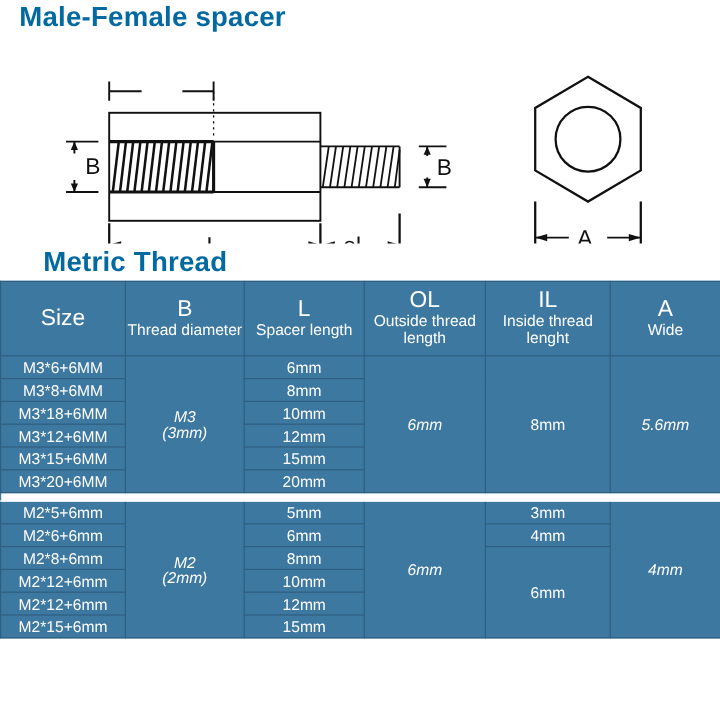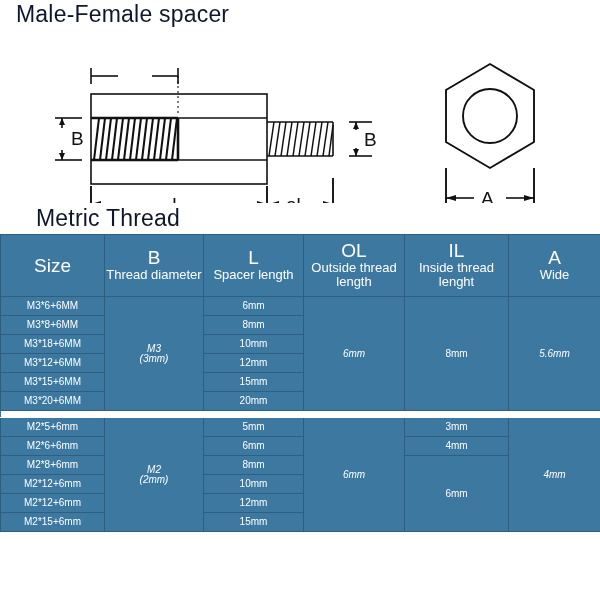--- a/index.html
+++ b/index.html
@@ -8,23 +8,23 @@
     width: 600px; height: 600px;
     background: #ffffff;
     font-family: "Liberation Sans", sans-serif;
     overflow: hidden;
   }
   #page { position: relative; width: 600px; height: 600px; background: #fff; }
 
   
   .title {
     position: absolute;
-    color: #0f172a;
+    color: #0369a1;
     font-size: 23px;
-    font-weight: 400;
+    font-weight: 700;
     letter-spacing: .2px;
     white-space: nowrap;
   }
   #title-spacer { left: 16px; top: 1px; }
   #title-metric { left: 16px; top: 205px; margin-left: 20px; }
 
   
   #drawing { position: absolute; left: 0; top: 28px; width: 600px; height: 175px; }
   #drawing svg { display: block; }
 
@@ -48,21 +48,21 @@
     font-weight: 400;
     padding: 0;
   }
   
   .hdr td { height: 62px; padding: 2px 1px; }
   .hdr .big { font-size: 19px; line-height: 1.05; display: block; }
   .hdr .sub { font-size: 13px; line-height: 1.12; display: block; }
   .hdr .size-lbl { font-size: 19px; }
 
   
-  .brow td { height: 19px; font-size: 10px; line-height: 1; margin-left: 32px; }
+  .brow td { height: 19px; font-size: 13px; line-height: 1; margin-left: 32px; }
   .cell-size { font-size: 13px; }
   .spanner { font-size: 14px; line-height: 1.45; font-style: italic; }
 
   .gap-row td {
     background: #ffffff;
     border-left: none; border-right: none;
     border-top: 1px solid #ffffff; border-bottom: 1px solid #ffffff;
     height: 7px;
   }
 </style>

